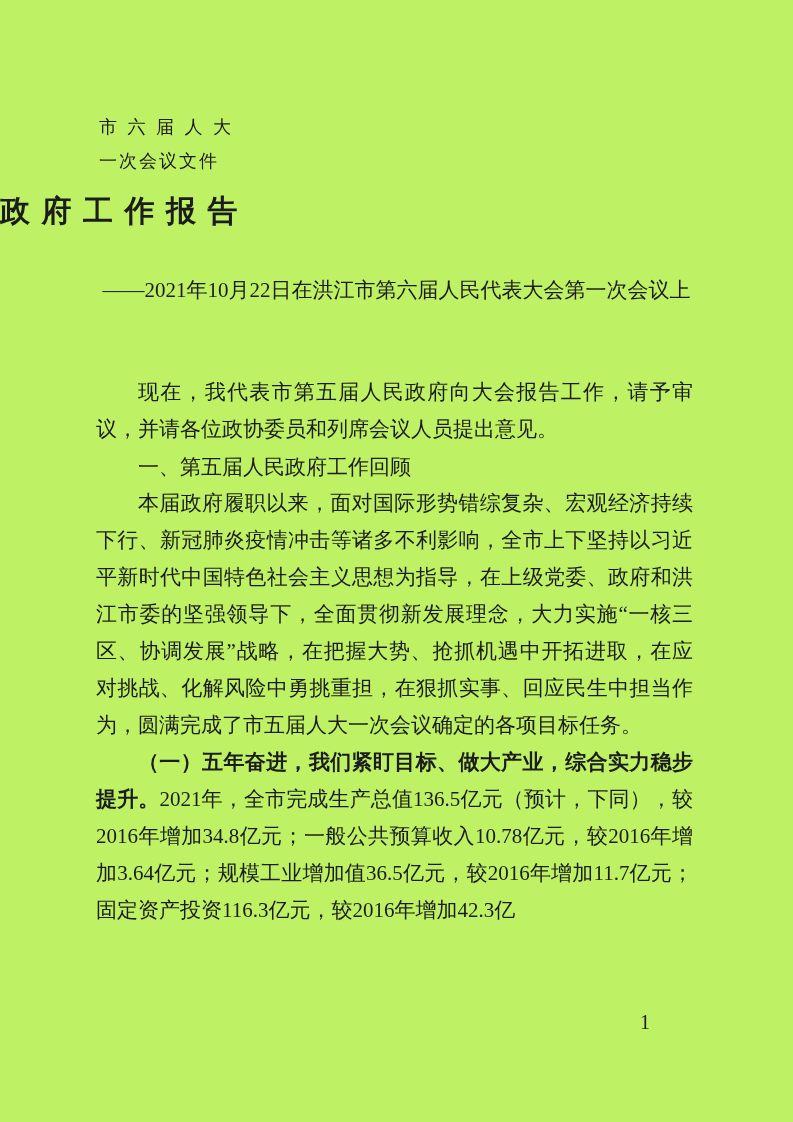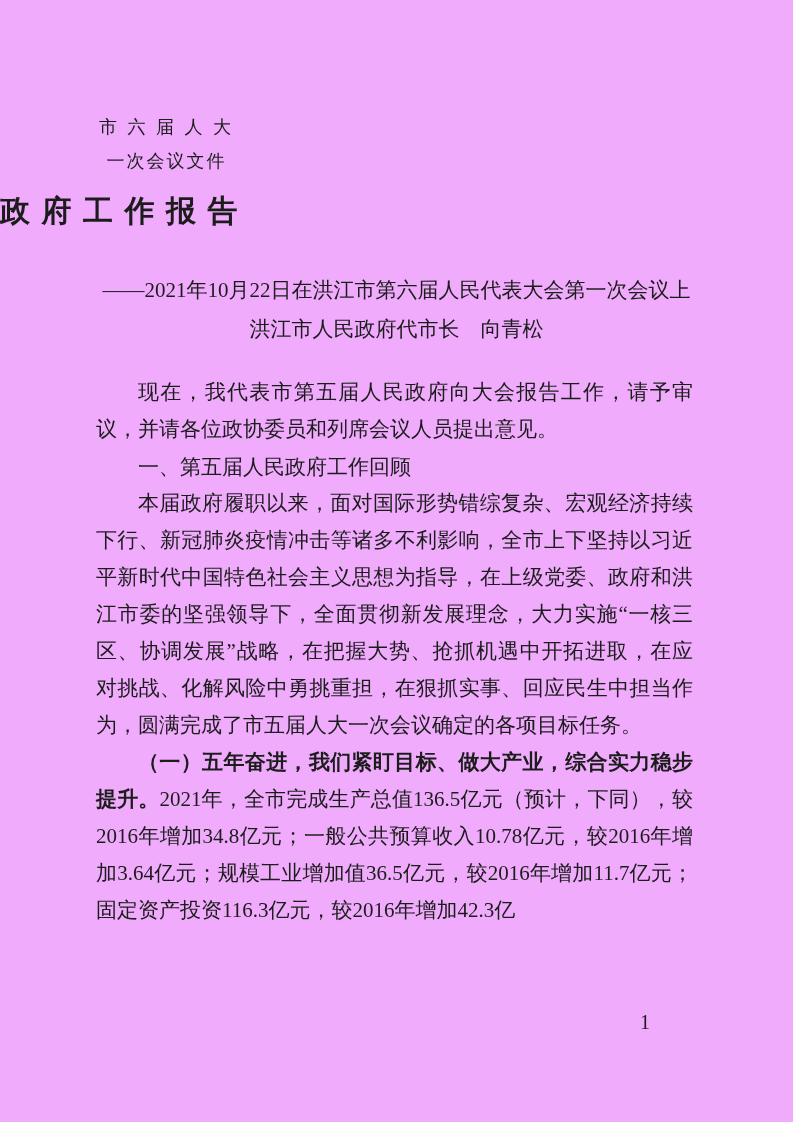--- a/index.html
+++ b/index.html
@@ -4,38 +4,37 @@
 <style>
   html, body {
     margin: 0;
     padding: 0;
     background: #ffffff;
   }
   .page {
     position: relative;
     width: 793px;
     height: 1122px;
-    background: #f0abfc;
+    background: #bef264;
     color: #1c1c1c;
     font-family: "Liberation Serif", "DejaVu Serif", serif;
     overflow: hidden;
   }
   .doc-label {
     position: absolute;
     left: 99px;
     top: 110px;
     font-size: 18px;
     line-height: 34px;
   }
   .doc-label .l1 {
     letter-spacing: 3px;
   }
   .doc-label .l2 {
     letter-spacing: 2px;
-    text-align: center;
   }
   .doc-title {
     position: absolute;
     left: 0;
     top: 191px;
     width: 100%;
     text-align: left;
     font-size: 30px;
     font-weight: 700;
     letter-spacing: 2px;
@@ -87,21 +86,20 @@
 
   <div class="doc-label">
     <div class="l1">市 六 届 人 大</div>
     <div class="l2">一次会议文件</div>
   </div>
 
   <div class="doc-title">政 府 工 作 报 告</div>
 
   <div class="byline">
     <div>——2021年10月22日在洪江市第六届人民代表大会第一次会议上</div>
-    <div>洪江市人民政府代市长　向青松</div>
   </div>
 
   <div class="content">
     <p class="indent">现在，我代表市第五届人民政府向大会报告工作，请予审议，并请各位政协委员和列席会议人员提出意见。</p>
     <p class="section-heading">一、第五届人民政府工作回顾</p>
     <p class="indent">本届政府履职以来，面对国际形势错综复杂、宏观经济持续下行、新冠肺炎疫情冲击等诸多不利影响，全市上下坚持以习近平新时代中国特色社会主义思想为指导，在上级党委、政府和洪江市委的坚强领导下，全面贯彻新发展理念，大力实施“一核三区、协调发展”战略，在把握大势、抢抓机遇中开拓进取，在应对挑战、化解风险中勇挑重担，在狠抓实事、回应民生中担当作为，圆满完成了市五届人大一次会议确定的各项目标任务。</p>
     <p class="indent"><span class="lead-bold">（一）五年奋进，我们紧盯目标、做大产业，综合实力稳步提升。</span><span>2021年，全市完成生产总值136.5亿元（预计，下同），较2016年增加34.8亿元；一般公共预算收入10.78亿元，较2016年增加3.64亿元；规模工业增加值36.5亿元，较2016年增加11.7亿元；固定资产投资116.3亿元，较2016年增加42.3亿</span></p>
   </div>
 
   <div class="page-number">1</div>

